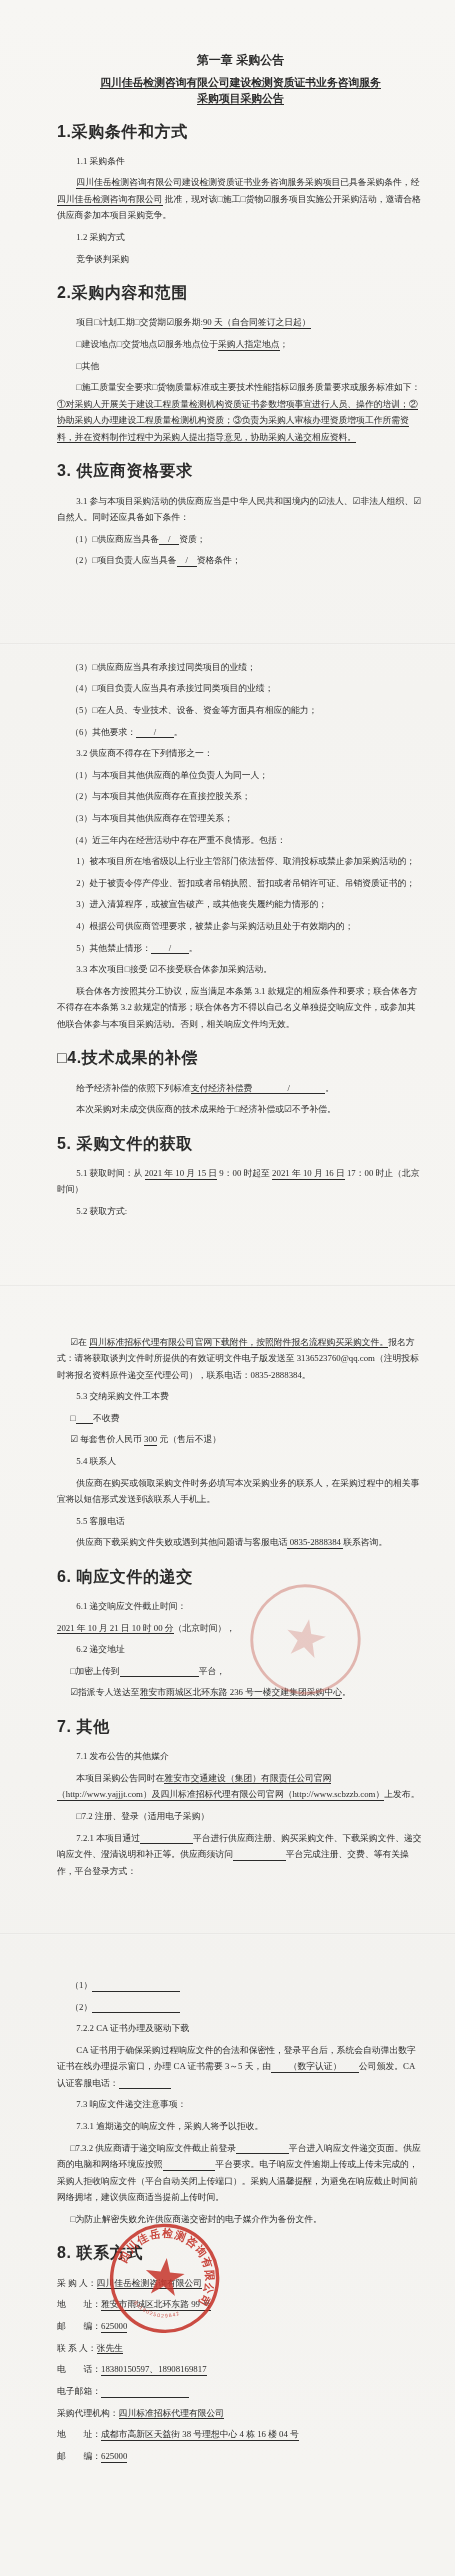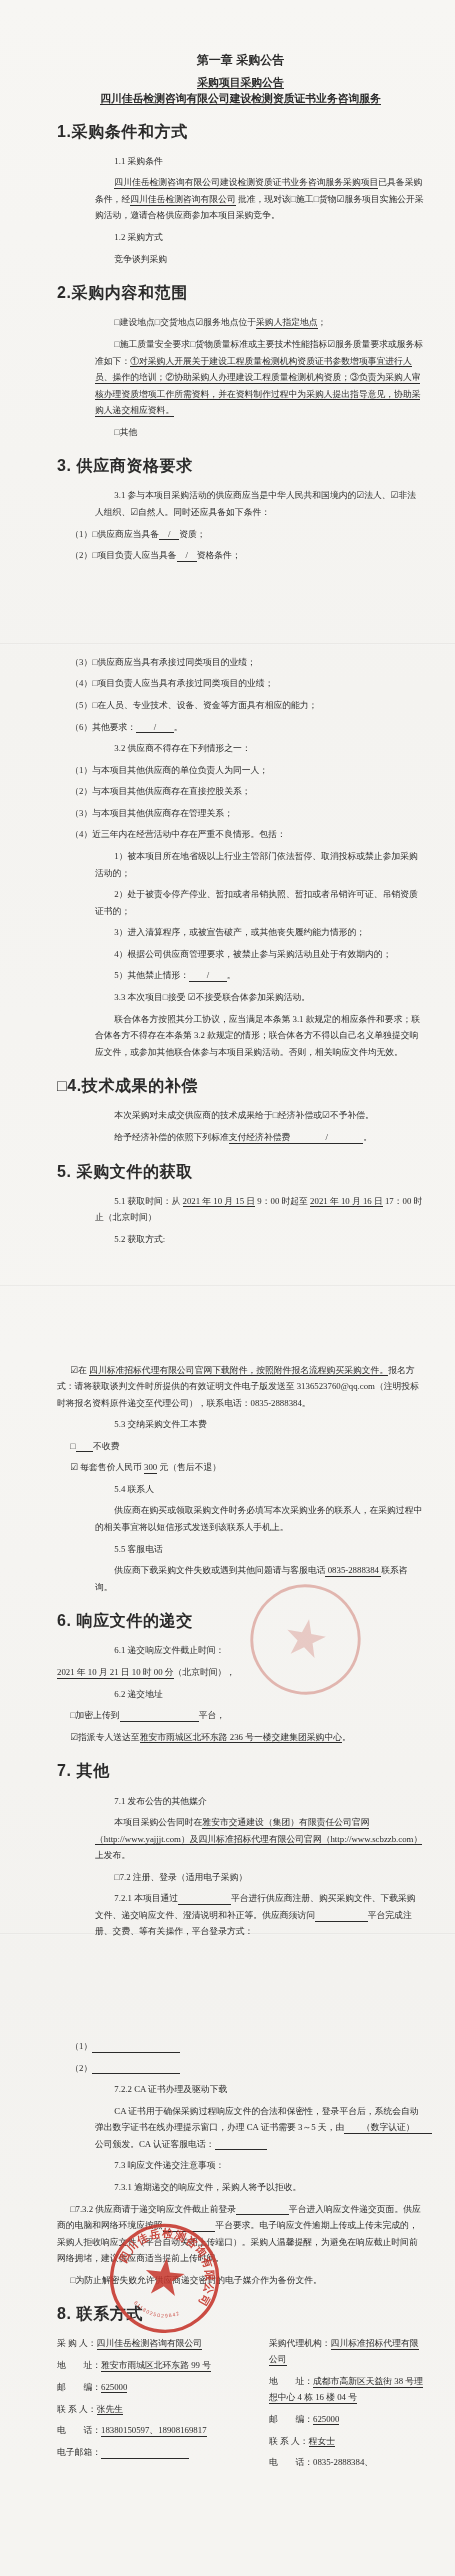--- a/index.html
+++ b/index.html
@@ -19,27 +19,27 @@
     background: linear-gradient(180deg, rgba(90,85,75,0.10), rgba(255,255,255,0.55));
   }
   .t1 { text-align: center; font-family: "Liberation Sans", "DejaVu Sans", sans-serif;
         font-weight: 700; font-size: 12px; margin: 0 0 4.6px; }
   .t2 { text-align: center; font-family: "Liberation Sans", "DejaVu Sans", sans-serif;
         font-weight: 700; font-size: 10.8px; line-height: 16px; margin: 0; }
   .t2 .u { border-bottom: 1.1px solid #2b2b2b; }
   .h { font-family: "Liberation Sans", "DejaVu Sans", sans-serif; font-weight: 700;
        font-size: 16px; margin: 16px 0 10.3px; letter-spacing: 0.6px; }
   .line { font-size: 8.8px; line-height: 16.5px; margin: 0 0 5.1px; }
-  .ind { text-indent: 2.2em; margin-left: 38px; }
+  .ind { text-indent: 2.2em; }
   .ind15 { text-indent: 1.5em; }
   .u { border-bottom: 0.6px solid #2b2b2b; padding-bottom: 0.6px; }
   .gap-a { height: 85px; }
   .gap-b { height: 109px; }
   .gap-c { height: 93px; }
-  .contact { display: flex; margin-top: 5.7px; }
+  .contact { display: flex; margin-top: 5.7px; flex-direction: column; }
   .col-left { width: 212px; flex: none; }
   .col-right { flex: 1; }
   .crow { font-size: 8.8px; line-height: 16px; margin-bottom: 5.7px; }
   .sealnote { text-align: right; margin: 10.3px 26px 2.3px 0; font-size: 8.8px; }
   .datel { text-align: right; margin: 4.6px 55px 0 0; font-size: 12px; }
   .seal { position: absolute; pointer-events: none; }
   .seal.faint { left: 245px; top: 1579px; transform: rotate(10deg); }
   .seal.buyer { left: 104px; top: 2218px; transform: rotate(6deg); }
 </style>
 </head>
@@ -47,33 +47,34 @@
 
 <div id="doc">
 
   <div class="pagebreak" style="top:643px"></div>
   <div class="pagebreak" style="top:1285px"></div>
   <div class="pagebreak" style="top:1933px"></div>
 
   <div class="inner">
 
     <div class="t1"><span>第一章 采购公告</span></div>
+    <div class="t2"><span class="u">四川佳岳检测咨询有限公司建设检测资质证书业务咨询服务</span></div>
     <div class="t2"><span class="u">采购项目采购公告</span></div>
-    <div class="t2"><span class="u">四川佳岳检测咨询有限公司建设检测资质证书业务咨询服务</span></div>
 
     <div class="h"><span>1.采购条件和方式</span></div>
     <p class="line ind"><span>1.1 采购条件</span></p>
     <p class="line ind"><span class="u">四川佳岳检测咨询有限公司建设检测资质证书业务咨询服务采购项目</span><span>已具备采购条件，经</span><span class="u">四川佳岳检测咨询有限公司</span><span> 批准，现对该□施工□货物☑服务项目实施公开采购活动，邀请合格供应商参加本项目采购竞争。</span></p>
     <p class="line ind"><span>1.2 采购方式</span></p>
     <p class="line ind"><span>竞争谈判采购</span></p>
 
     <div class="h"><span>2.采购内容和范围</span></div>
+    <p class="line ind"><span>项目□计划工期□交货期☑服务期:</span><span class="u">90 天（自合同签订之日起）</span></p>
     <p class="line ind"><span>□建设地点□交货地点☑服务地点位于</span><span class="u">采购人指定地点</span><span>；</span></p>
+    <p class="line ind"><span>□其他</span></p>
     <p class="line ind"><span>□施工质量安全要求□货物质量标准或主要技术性能指标☑服务质量要求或服务标准如下：</span><span class="u">①对采购人开展关于建设工程质量检测机构资质证书参数增项事宜进行人员、操作的培训；②协助采购人办理建设工程质量检测机构资质；③负责为采购人审核办理资质增项工作所需资料，并在资料制作过程中为采购人提出指导意见，协助采购人递交相应资料。</span></p>
-    <p class="line ind"><span>□其他</span></p>
 
     <div class="h"><span>3. 供应商资格要求</span></div>
     <p class="line ind"><span>3.1 参与本项目采购活动的供应商应当是中华人民共和国境内的☑法人、☑非法人组织、☑自然人。同时还应具备如下条件：</span></p>
     <p class="line ind15"><span>（1）□供应商应当具备</span><span class="u">　/　</span><span>资质；</span></p>
     <p class="line ind15"><span>（2）□项目负责人应当具备</span><span class="u">　/　</span><span>资格条件；</span></p>
 
     <div class="gap-a"></div>
 
     <p class="line ind15"><span>（3）□供应商应当具有承接过同类项目的业绩；</span></p>
     <p class="line ind15"><span>（4）□项目负责人应当具有承接过同类项目的业绩；</span></p>
@@ -86,22 +87,22 @@
     <p class="line ind15"><span>（4）近三年内在经营活动中存在严重不良情形。包括：</span></p>
     <p class="line ind"><span>1）被本项目所在地省级以上行业主管部门依法暂停、取消投标或禁止参加采购活动的；</span></p>
     <p class="line ind"><span>2）处于被责令停产停业、暂扣或者吊销执照、暂扣或者吊销许可证、吊销资质证书的；</span></p>
     <p class="line ind"><span>3）进入清算程序，或被宣告破产，或其他丧失履约能力情形的；</span></p>
     <p class="line ind"><span>4）根据公司供应商管理要求，被禁止参与采购活动且处于有效期内的；</span></p>
     <p class="line ind"><span>5）其他禁止情形：</span><span class="u">　　/　　</span><span>。</span></p>
     <p class="line ind"><span>3.3 本次项目□接受 ☑不接受联合体参加采购活动。</span></p>
     <p class="line ind"><span>联合体各方按照其分工协议，应当满足本条第 3.1 款规定的相应条件和要求；联合体各方不得存在本条第 3.2 款规定的情形；联合体各方不得以自己名义单独提交响应文件，或参加其他联合体参与本项目采购活动。否则，相关响应文件均无效。</span></p>
 
     <div class="h"><span>□4.技术成果的补偿</span></div>
+    <p class="line ind"><span>给予经济补偿的依照下列标准</span><span class="u">支付经济补偿费</span><span class="u">　　　　/　　　　</span><span>。</span></p>
     <p class="line ind"><span>本次采购对未成交供应商的技术成果给于□经济补偿或☑不予补偿。</span></p>
-    <p class="line ind"><span>给予经济补偿的依照下列标准</span><span class="u">支付经济补偿费</span><span class="u">　　　　/　　　　</span><span>。</span></p>
 
     <div class="h"><span>5. 采购文件的获取</span></div>
     <p class="line ind"><span>5.1 获取时间：从 </span><span class="u">2021 年 10 月 15 日</span><span> 9：00 时起至 </span><span class="u">2021 年 10 月 16 日</span><span> 17：00 时止（北京时间）</span></p>
     <p class="line ind"><span>5.2 获取方式:</span></p>
 
     <div class="gap-b"></div>
 
     <p class="line ind15"><span>☑在 </span><span class="u">四川标准招标代理有限公司官网下载附件，按照附件报名流程购买采购文件。</span><span>报名方式：请将获取谈判文件时所提供的有效证明文件电子版发送至 3136523760@qq.com（注明投标时将报名资料原件递交至代理公司），联系电话：0835-2888384。</span></p>
     <p class="line ind"><span>5.3 交纳采购文件工本费</span></p>
     <p class="line ind15"><span>□</span><span class="u">　　</span><span>不收费</span></p>

